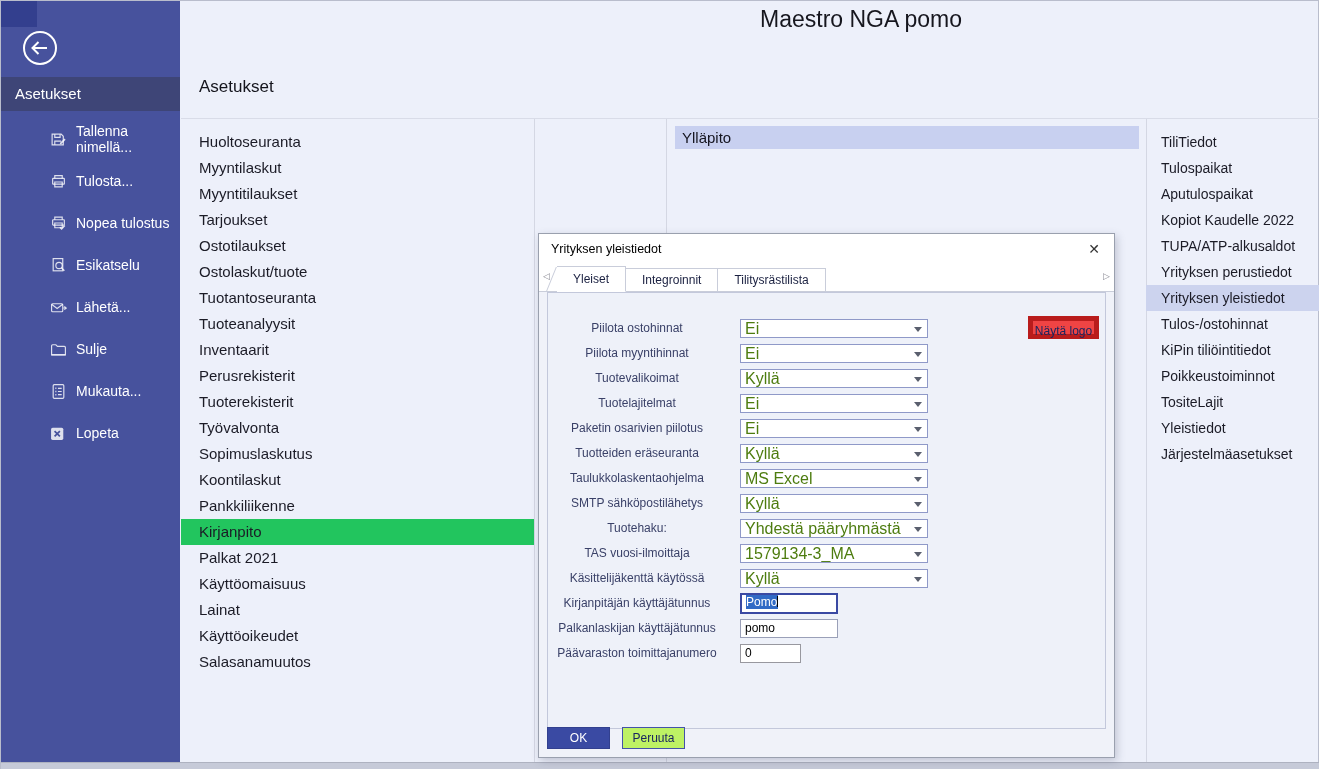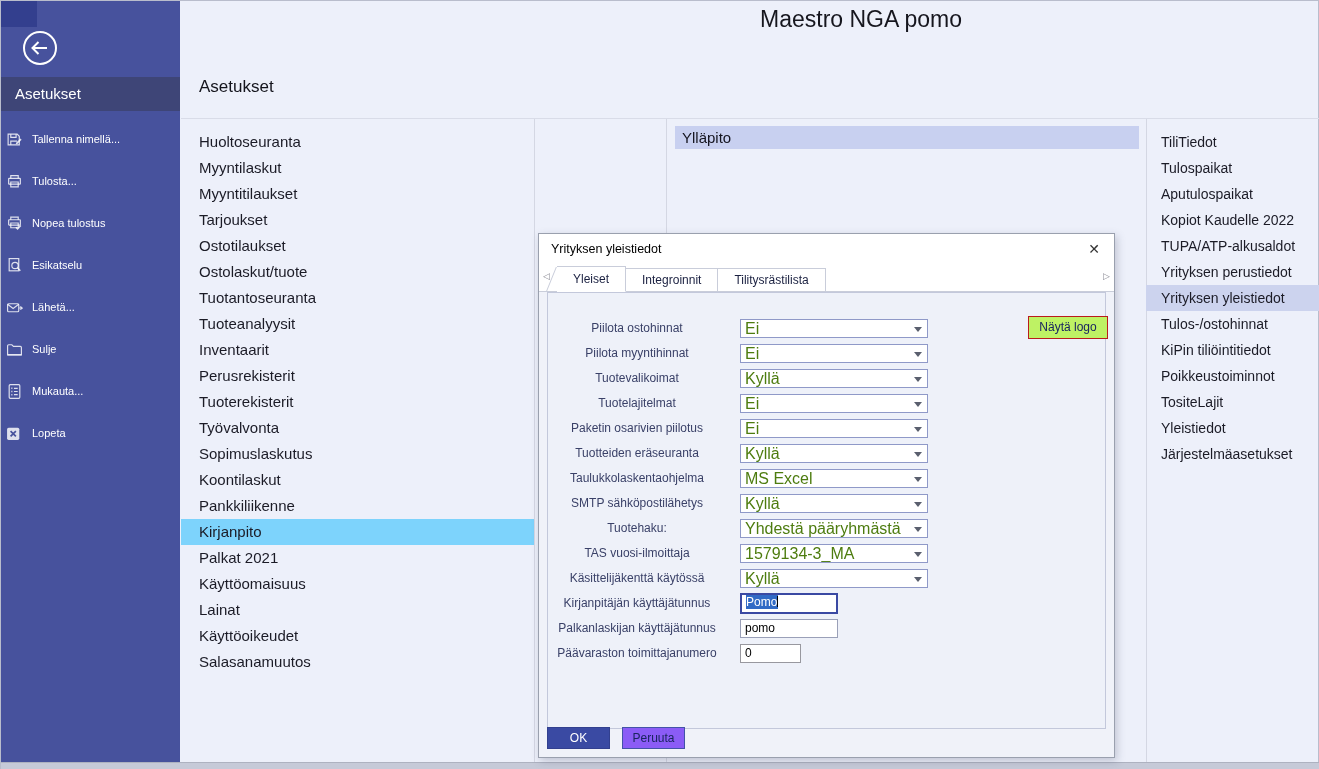--- a/index.html
+++ b/index.html
@@ -8,35 +8,35 @@
   .app { position:relative; width:1319px; height:769px; background:#edf0fa; border:1px solid #b9bdcc; }
 
   
   .sidebar { position:absolute; left:0; top:0; width:179px; height:761px; background:#47529d; }
   .corner-block { position:absolute; left:0; top:0; width:36px; height:26px; background:#333f8e; }
   .back-button { position:absolute; left:20px; top:28px; width:38px; height:38px; color:#fff; cursor:pointer; }
   .back-button svg { width:38px; height:38px; display:block; }
   .sidebar-selected { position:absolute; left:0; top:76px; width:179px; height:34px; background:#3e4577;
     color:#fff; font-size:15px; line-height:34px; padding-left:14px; }
   .sidebar-menu { position:absolute; left:0; top:117px; width:179px; }
-  .sb-item { height:42px; display:flex; align-items:center; padding-left:5px; color:#fff; font-size:11px; cursor:pointer; }
+  .sb-item { height:42px; display:flex; align-items:center; padding-left:13px; color:#fff; font-size:14px; cursor:pointer;margin-left:36px; }
   .sb-item .icon { width:17px; height:17px; margin-right:9px; color:rgba(255,255,255,.82); flex:0 0 auto; }
   .sb-item .icon svg { width:17px; height:17px; display:block; stroke-width:1.1; }
 
   
   .app-title { position:absolute; left:660px; top:5px; width:400px; text-align:center;
     font-size:23px; color:#16161e; }
   .page-heading { position:absolute; left:198px; top:76px; font-size:17px; color:#14141c; }
   .h-divider { position:absolute; left:180px; top:117px; width:1139px; height:1px; background:#d9dce8; }
   .v-divider { position:absolute; top:118px; width:1px; height:643px; background:#d4d7e3; }
   #vd1 { left:533px; } #vd2 { left:665px; } #vd3 { left:1145px; }
 
   .col-categories { position:absolute; left:180px; top:128px; width:353px; }
   .col-categories .li { font-size:15px; color:#1b1b26; height:26px; line-height:26px; padding-left:18px; cursor:pointer; }
-  .col-categories .li.selected { background:#7dd3fc; }
+  .col-categories .li.selected { background:#22c55e; }
 
   .group-bar { position:absolute; left:674px; top:125px; width:464px; height:23px; background:#c8d0f0;
     font-size:15px; color:#14141f; line-height:23px; padding-left:7px; cursor:pointer; }
 
   .col-sections { position:absolute; left:1145px; top:128px; width:174px; }
   .col-sections .li { font-size:14px; color:#1b1b26; height:26px; line-height:26px; padding-left:15px; cursor:pointer; }
   .col-sections .li.selected { background:#ccd3ee; }
 
   
   .dialog { position:absolute; left:537px; top:232px; width:577px; height:525px; background:#f0f2f9;
@@ -68,26 +68,26 @@
     white-space:nowrap; overflow:hidden; }
   .combo .carrow { position:absolute; right:5px; top:7px; width:0; height:0;
     border-left:4px solid transparent; border-right:4px solid transparent; border-top:5px solid #5a5f6e; }
   .textbox { position:absolute; left:192px; top:0; width:98px; height:19px; background:#fff;
     border:1px solid #9aa0b8; font-size:12px; line-height:17px; padding-left:4px; color:#000; cursor:text; }
   .form-row.text-small .textbox { width:61px; border-color:#98989f; }
   .form-row.focused .textbox { border:2px solid #3a49a3; line-height:15px; height:21px; top:-1px; }
   .form-row.focused .textbox .tval { background:#316ac5; color:#fff; }
   .form-row.focused .textbox .tval::after { content:''; display:inline-block; width:1px; height:11px;
     background:#000; vertical-align:-1px; }
-  .logo-button { position:absolute; left:480px; top:23px; width:80px; height:23px; background:#bef264;
-    border:1px solid #b91c1c; font-size:12px; color:#1a2560; text-align:center; line-height:21px; cursor:pointer; }
+  .logo-button { position:absolute; left:480px; top:23px; width:71px; height:23px; background:#ef4444;
+    border:5px solid #b91c1c; font-size:12px; color:#1a2560; text-align:center; line-height:21px; cursor:pointer; }
   .dialog-buttons { position:absolute; left:8px; bottom:8px; display:flex; gap:12px; }
   .btn { width:63px; height:22px; font-size:12px; text-align:center; line-height:20px; cursor:pointer; }
   .btn-ok { background:#3a4aa3; border:1px solid #32408f; color:#fff; }
-  .btn-cancel { background:#8b5cf6; border:1px solid #4353a8; color:#1a2560; }
+  .btn-cancel { background:#bef264; border:1px solid #4353a8; color:#1a2560; }
 
   .status-bar { position:absolute; left:0; top:761px; width:1319px; height:8px;
     background:#c6cad8; border-top:1px solid #aeb2c0; }
 </style>
 </head>
 <body>
 
 <div class="app">
 
   <div class="sidebar">

